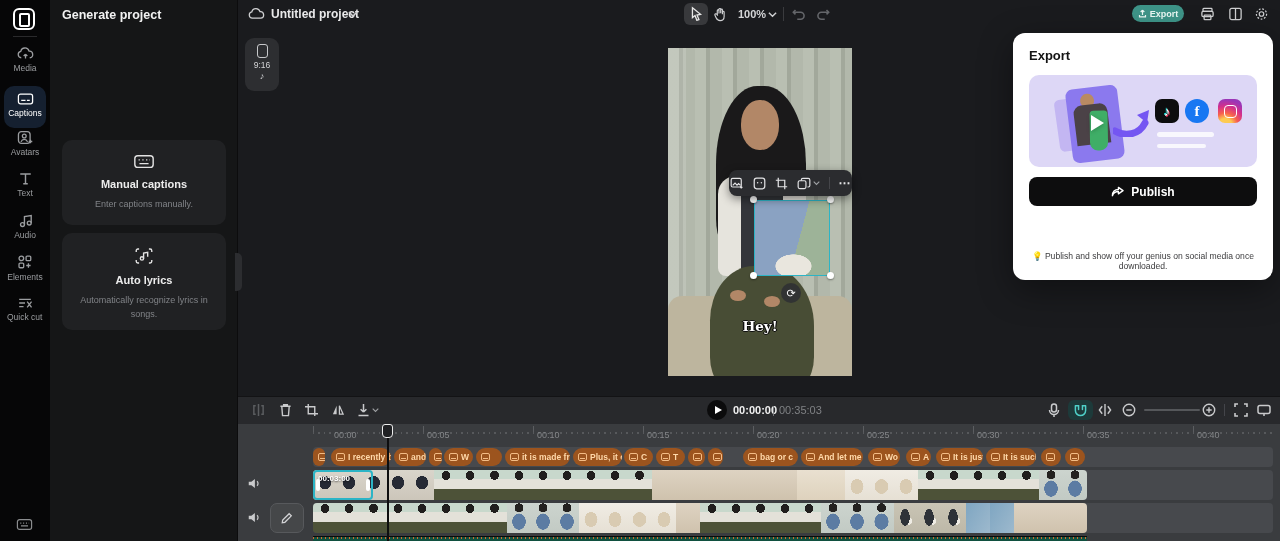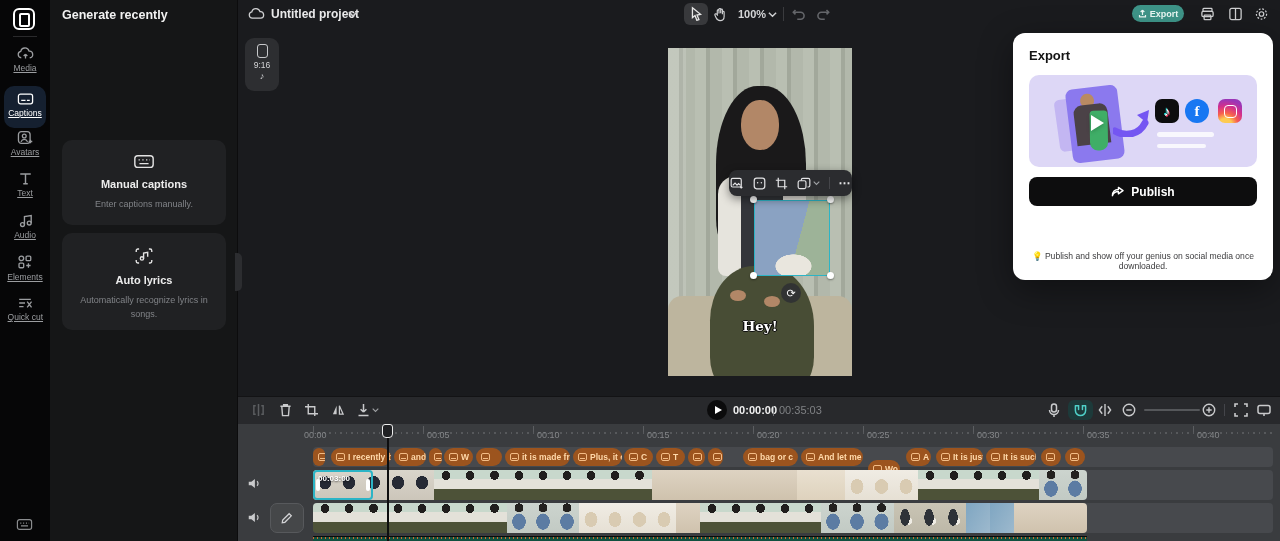--- a/index.html
+++ b/index.html
@@ -7,21 +7,21 @@
   .stage{position:relative;width:1280px;height:541px;overflow:hidden;background:#1a1b1e;}
   .abs{position:absolute;}
   svg{display:block;}
 
   
   .rail{left:0;top:0;width:50px;height:541px;background:#060607;}
   .rail-logo{left:13px;top:8px;width:22px;height:22px;border:2.5px solid #fff;border-radius:6px;}
   .rail-logo::after{content:"";position:absolute;left:4px;top:3px;width:7px;height:10px;border:2px solid #fff;border-radius:2px;}
   .rail-div{left:13px;top:36px;width:24px;height:1px;background:#2a2a2c;}
   .nav-item{left:0;width:50px;display:flex;flex-direction:column;align-items:center;gap:3px;color:#9b9da0;font-size:8.5px;cursor:pointer;}
-  .nav-item .lbl{text-align:right;line-height:1.15;text-decoration:underline;}
+  .nav-item .lbl{text-align:left;line-height:1.15;}
   .nav-item.sel{color:#fff;}
   .nav-pill{left:4px;top:86px;width:42px;height:42px;background:#152030;border-radius:10px;}
 
   
   .panel{left:50px;top:0;width:188px;height:541px;background:#151617;border-right:1px solid #0c0c0d;}
   .panel-title{left:62px;top:8px;font-size:12.5px;font-weight:bold;color:#f2f2f2;}
   .card{left:62px;width:164px;background:#202123;border-radius:10px;display:flex;flex-direction:column;align-items:center;text-align:center;padding:14px 14px 10px;cursor:pointer;}
   .card .c-title{font-size:11px;font-weight:bold;color:#ececec;margin-top:9px;}
   .card .c-desc{font-size:9px;color:#808387;margin-top:8px;line-height:1.55;}
   .collapse-tab{left:235px;top:253px;width:7px;height:38px;background:#2c2d30;border-radius:0 5px 5px 0;}
@@ -204,21 +204,21 @@
 
     <div class="abs" style="left:16px;top:518px;">
         <svg width="17" height="13" viewBox="0 0 24 18" fill="none" stroke="#8a8c8e" stroke-width="1.7">
           <rect x="2" y="2" width="20" height="14" rx="3"></rect>
           <path d="M6 7h1.5M10 7h1.5M14 7h1.5M18 7h.5M7 11h10"></path>
         </svg>
       </div>
   </div>
 
   <div class="abs panel"></div>
-  <div class="abs panel-title">Generate recently</div>
+  <div class="abs panel-title">Generate project</div>
 
 
   <div class="abs card" style="top:140px;height:85px;">
     <span>
         <svg width="22" height="15" viewBox="0 0 26 18" fill="none" stroke="#e3e3e3" stroke-width="1.7">
           <rect x="2" y="2" width="22" height="14" rx="3.5"></rect>
           <path d="M6.5 7h1.5M11 7h1.5M15.5 7h1.5M19.5 7h.5M7.5 11.5h11"></path>
         </svg>
       </span>
     <div class="c-title">Manual captions</div>
@@ -478,21 +478,21 @@
       <svg width="14" height="13" viewBox="0 0 14 13" fill="none" stroke="#c9cacc" stroke-width="1.5">
         <rect x="1" y="1.5" width="12" height="8" rx="2"></rect>
         <path d="M7 9.5V12"></path>
       </svg>
     </div>
 
   <div class="abs tl-body">
     <div class="ruler-dots abs"></div>
     <div id="ruler">
         <div class="abs ruler-tick" style="left: 75px;"></div>
-        <div class="abs ruler-lbl" style="left: 66px;">00:00</div>
+        <div class="abs ruler-lbl" style="left: 96px;">00:00</div>
         <div class="abs ruler-tick" style="left: 185px;"></div>
         <div class="abs ruler-lbl" style="left: 189px;">00:05</div>
         <div class="abs ruler-tick" style="left: 295px;"></div>
         <div class="abs ruler-lbl" style="left: 299px;">00:10</div>
         <div class="abs ruler-tick" style="left: 405px;"></div>
         <div class="abs ruler-lbl" style="left: 409px;">00:15</div>
         <div class="abs ruler-tick" style="left: 515px;"></div>
         <div class="abs ruler-lbl" style="left: 519px;">00:20</div>
         <div class="abs ruler-tick" style="left: 625px;"></div>
         <div class="abs ruler-lbl" style="left: 629px;">00:25</div>
@@ -558,21 +558,21 @@
           <span></span>
         </div>
         <div class="cap-pill" style="left: 430px; width: 55px;">
           <span class="cap-ic"></span>
           <span>bag or c</span>
         </div>
         <div class="cap-pill" style="left: 488px; width: 62px;">
           <span class="cap-ic"></span>
           <span>And let me j</span>
         </div>
-        <div class="cap-pill" style="left: 555px; width: 32px; margin-top: 12px;">
+        <div class="cap-pill" style="left: 555px; width: 32px;">
           <span class="cap-ic"></span>
           <span>Wo</span>
         </div>
         <div class="cap-pill" style="left: 593px; width: 25px;">
           <span class="cap-ic"></span>
           <span>A</span>
         </div>
         <div class="cap-pill" style="left: 623px; width: 47px;">
           <span class="cap-ic"></span>
           <span>It is just</span>

